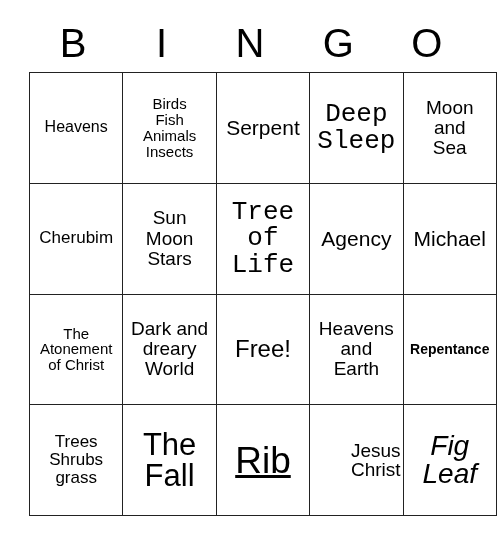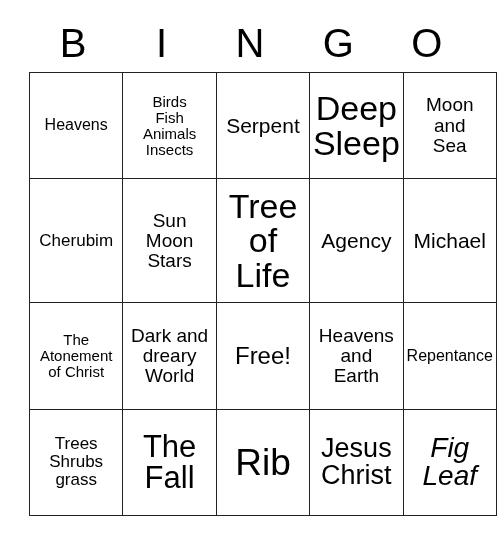--- a/index.html
+++ b/index.html
@@ -59,32 +59,32 @@
     overflow: hidden;
     word-break: normal;
   }
   .cell-text {
     display: block;
     line-height: 1.04;
     white-space: pre-line;
   }
 
   
-  .fs-xs   { font-size: 16px; line-height: 1.08; }
+  .fs-xs   { font-size: 14px; line-height: 1.08; font-weight: bold; }
   .fs-s    { font-size: 15px; line-height: 1.06; text-align: center; }
   .fs-sm   { font-size: 16px; line-height: 1.06; }
   .fs-m    { font-size: 17px; line-height: 1.08; }
   .fs-ml   { font-size: 19px; line-height: 1.06; }
   .fs-l    { font-size: 21px; line-height: 1.04; }
-  .fs-xl   { font-size: 27px; line-height: 1.02; }
-  .fs-2xl  { font-size: 34px; line-height: 1.02; }
+  .fs-xl   { font-size: 19px; line-height: 1.02; text-align: right; }
+  .fs-2xl  { font-size: 26px; line-height: 1.02; font-family: Liberation Mono, monospace; }
   .fs-3xl  { font-size: 28px; line-height: 1.0; font-style: italic; }
   .fs-4xl  { font-size: 31px; line-height: 1.0; }
   .fs-5xl  { font-size: 24px; line-height: 1.0; }
-  .fs-6xl  { font-size: 37px; line-height: 1.0; }
+  .fs-6xl  { font-size: 37px; line-height: 1.0; text-decoration: underline; }
 </style>
 </head>
 <body>
 
 <div id="card">
 
   <div id="header-row">
     <div class="header-letter">B</div>
     <div class="header-letter">I</div>
     <div class="header-letter">N</div>

